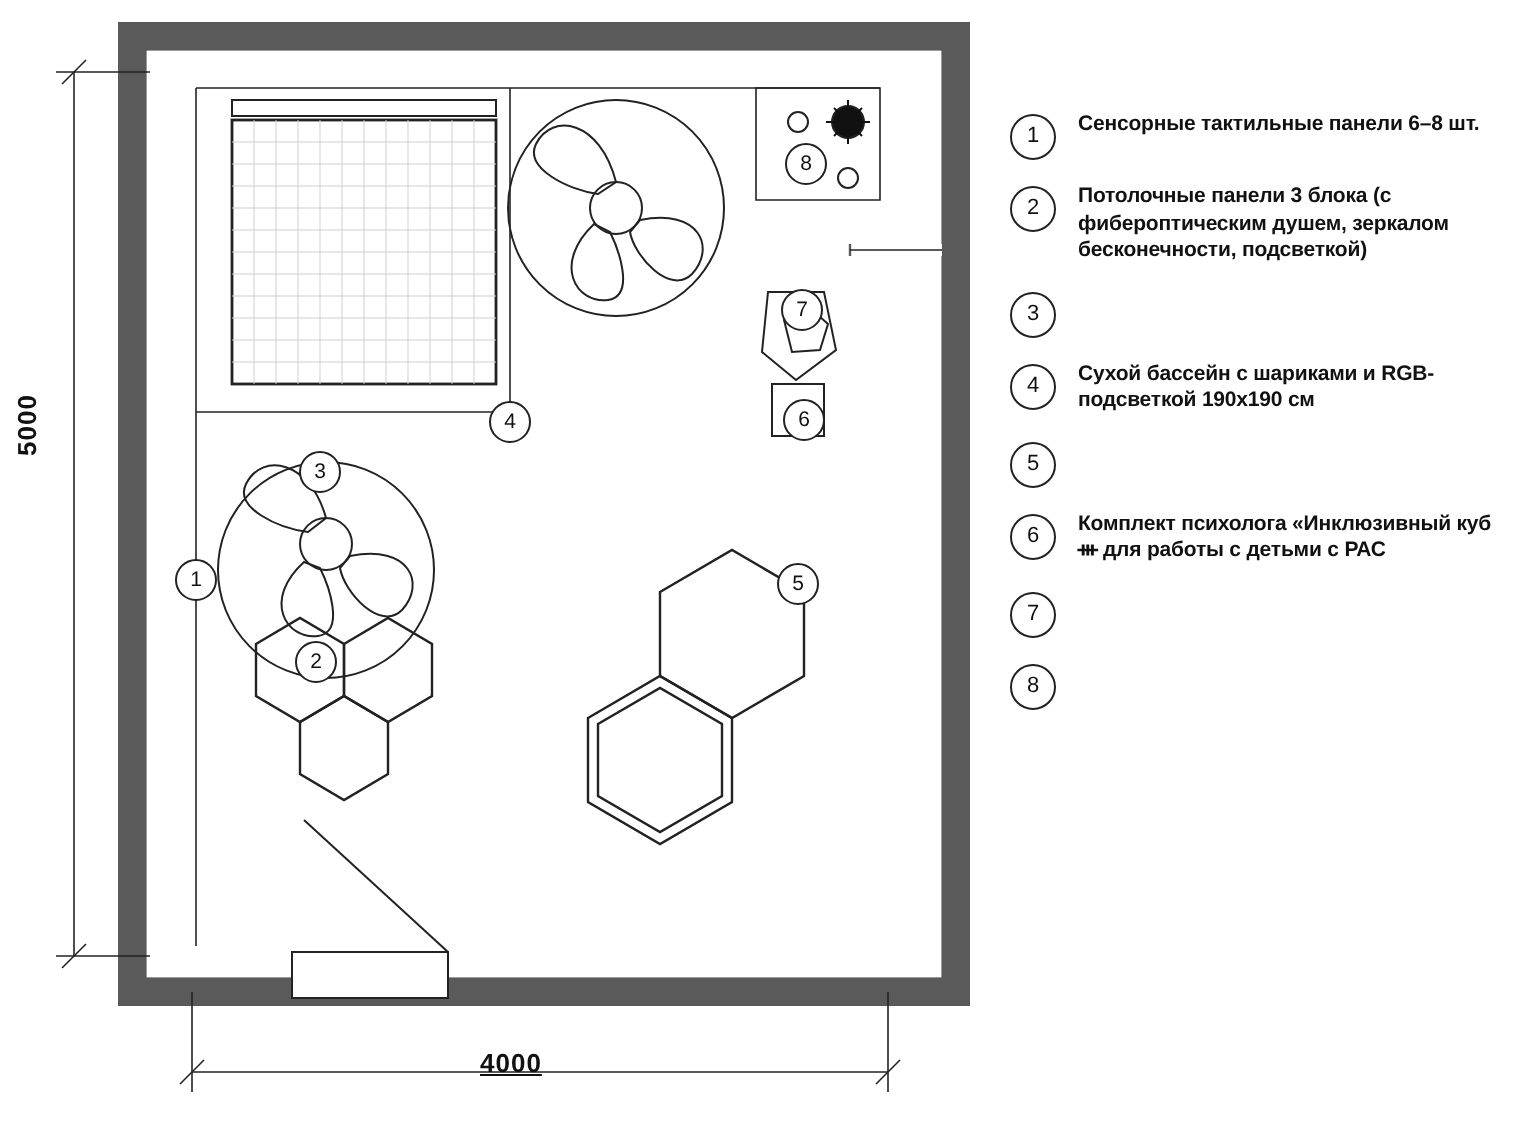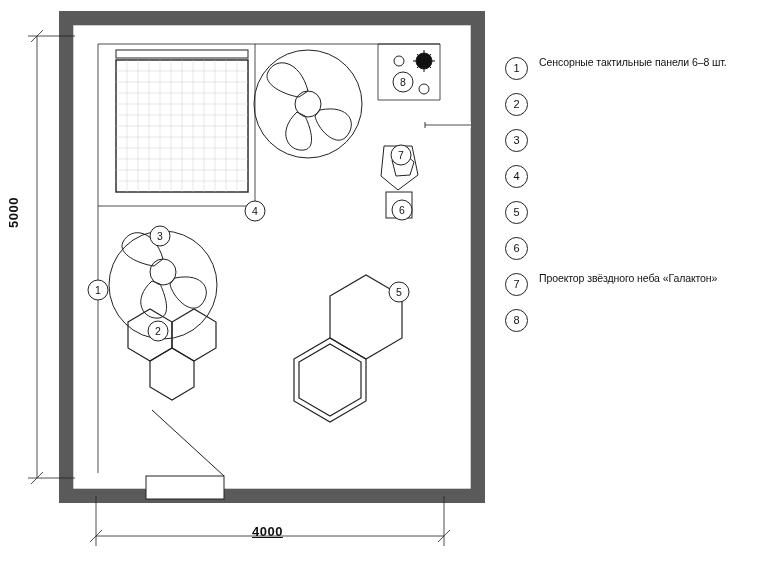--- a/index.html
+++ b/index.html
@@ -47,39 +47,39 @@
     text-align: center;
     color: #111;
     margin-right: 11px;
     margin-top: 1px;
     background: #fff;
   }
   .legend-text {
     font-size: 10.5px;
     line-height: 13.5px;
     color: #111;
-    font-weight: normal;
+    font-weight: bold;
     letter-spacing: -0.1px;
   }
   .dim-label {
     position: absolute;
     font-size: 13px;
     font-weight: bold;
     color: #111;
     letter-spacing: 0.5px;
   }
   #dim-left {
     left: 6px;
     top: 228px;
     transform: rotate(-90deg);
     transform-origin: left top;
     white-space: nowrap;
   }
   #dim-bottom {
-    left: 252px;
+    left: 240px;
     top: 524px;
     text-decoration: underline;
   }
   .marker-label {
     position: absolute;
     font-size: 10.5px;
     color: #111;
     text-align: center;
     width: 18px;
     line-height: 18px;
@@ -235,35 +235,37 @@
   <div class="dim-label" id="dim-left">5000</div>
   <div class="dim-label" id="dim-bottom">4000</div>
 
   <div class="legend">
     <div class="legend-item">
       <div class="legend-num">1</div>
       <div class="legend-text">Сенсорные тактильные панели 6–8 шт.</div>
     </div>
     <div class="legend-item">
       <div class="legend-num">2</div>
+      <div class="legend-text">Потолочные панели 3 блока (с фибероптическим душем, зеркалом бесконечности, подсветкой)</div>
     </div>
     <div class="legend-item">
       <div class="legend-num">3</div>
     </div>
     <div class="legend-item">
       <div class="legend-num">4</div>
+      <div class="legend-text">Сухой бассейн с шариками и RGB-подсветкой 190х190 см</div>
     </div>
     <div class="legend-item">
       <div class="legend-num">5</div>
     </div>
     <div class="legend-item">
       <div class="legend-num">6</div>
+      <div class="legend-text">Комплект психолога «Инклюзивный куб ᚒ для работы с детьми с РАС</div>
     </div>
     <div class="legend-item">
       <div class="legend-num">7</div>
-      <div class="legend-text">Проектор звёздного неба «Галактон»</div>
     </div>
     <div class="legend-item">
       <div class="legend-num">8</div>
     </div>
   </div>
 
 </div>
 
 </body></html>

